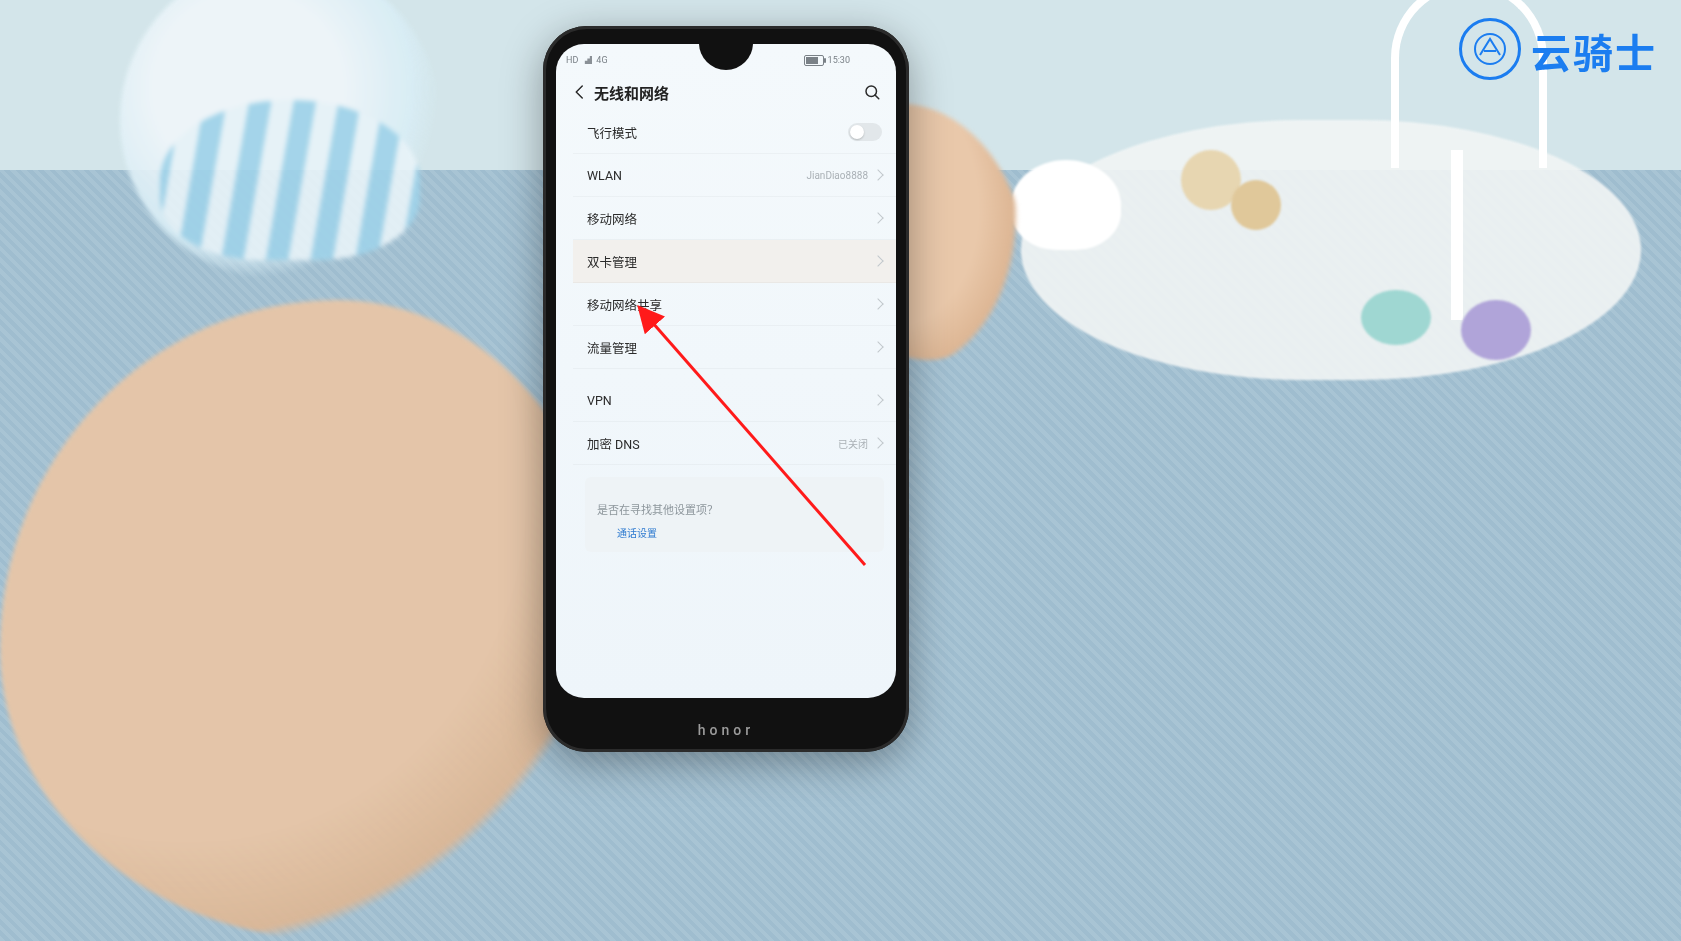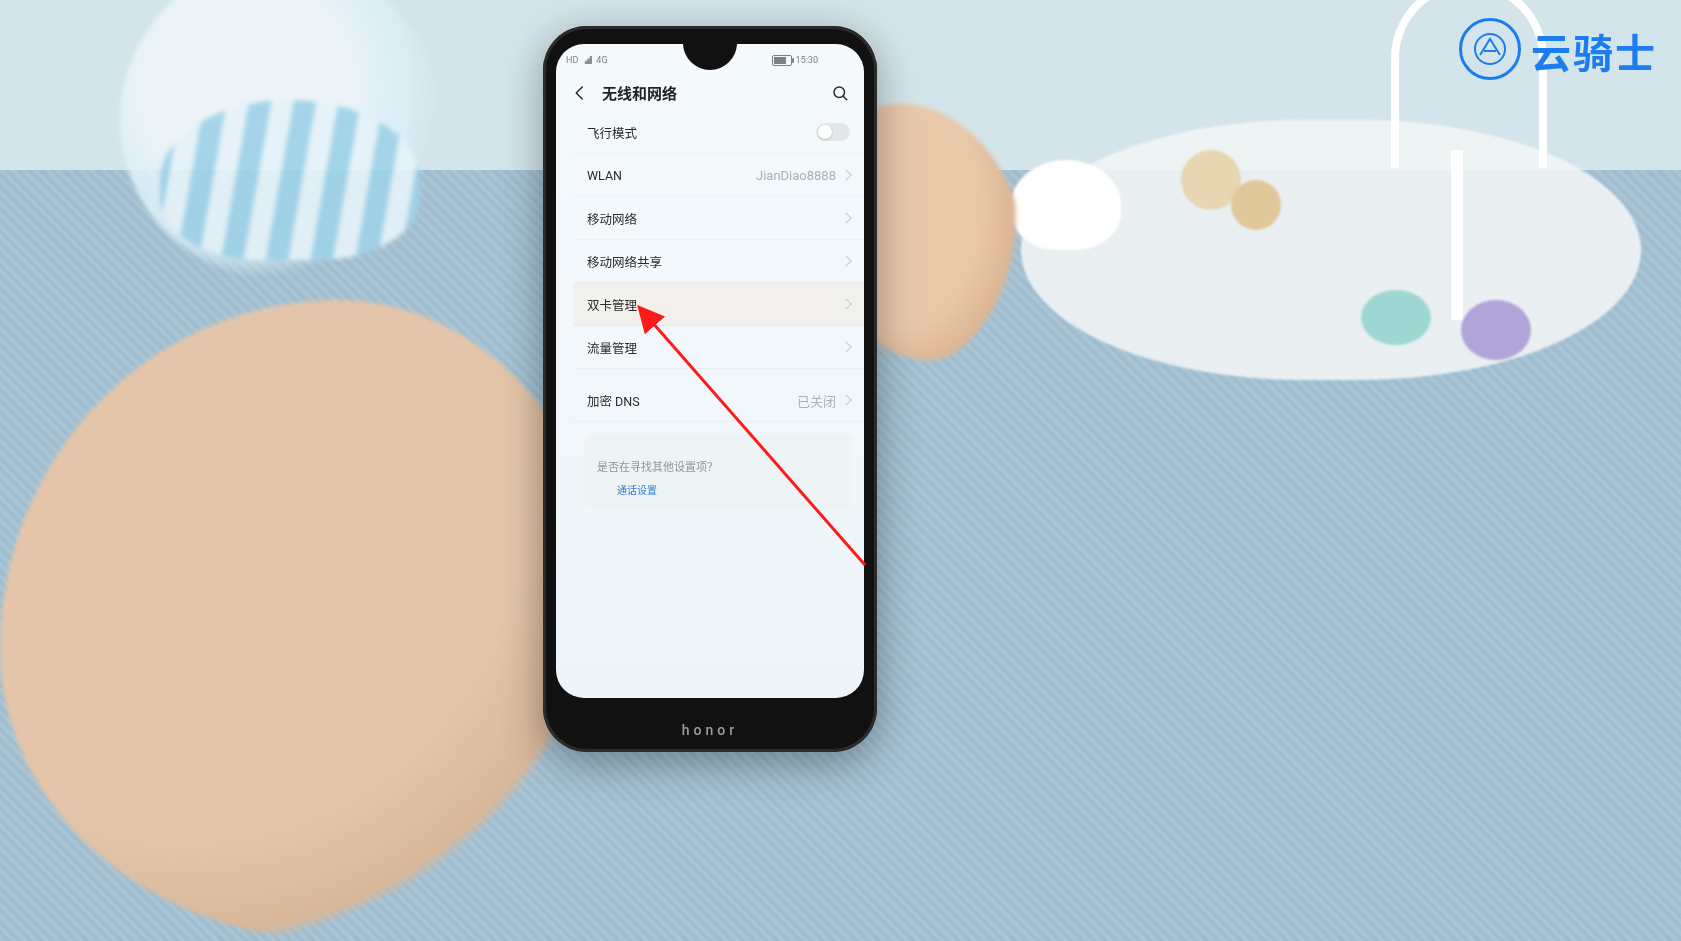--- a/index.html
+++ b/index.html
@@ -39,43 +39,43 @@
   
   .hand{position:absolute;left:0;top:300px;width:620px;height:640px;
     background:radial-gradient(ellipse at 30% 30%, #e8c6a7 0 55%, #dcb796 70%, transparent 72%);
     border-radius:60% 50% 50% 60%/60% 60% 40% 50%;
     filter:blur(2px);opacity:.95;}
   .thumb{position:absolute;left:820px;top:100px;width:200px;height:260px;
     background:radial-gradient(ellipse at 30% 30%, #e9c8aa 0 55%, #ddb694 72%, transparent 74%);
     border-radius:60% 70% 60% 60%;filter:blur(2px);transform:rotate(-15deg);}
 
   
-  .phone{position:absolute;left:543px;top:26px;width:334px;height:726px;background:#111;border-radius:44px;box-shadow:0 10px 40px rgba(0,0,0,.35), inset 0 0 0 3px #2b2b2b;}
+  .phone{position:absolute;left:543px;top:26px;width:366px;height:726px;background:#111;border-radius:44px;box-shadow:0 10px 40px rgba(0,0,0,.35), inset 0 0 0 3px #2b2b2b;}
   .phone .chin{position:absolute;left:0;right:0;bottom:14px;text-align:center;color:#9c9c9c;font-size:14px;letter-spacing:4px;font-weight:500;}
   .screen{position:absolute;left:13px;right:13px;top:18px;bottom:54px;background:linear-gradient(#f4f9fc,#eef5fa);border-radius:28px;overflow:hidden;color:#2b2b2b;}
   .notch{position:absolute;left:50%;top:-2px;width:54px;height:28px;background:#111;border-radius:0 0 28px 28px;transform:translateX(-50%);} 
 
   .statusbar{display:flex;justify-content:space-between;align-items:center;height:24px;padding:4px 46px 0 10px;font-size:9px;color:#7a8187;}
   .statusbar .left, .statusbar .right{display:flex;gap:4px;align-items:center;}
   .sig{display:inline-block;width:10px;height:8px;background:linear-gradient(to top,#8a9096 0 100%);clip-path:polygon(0 100%,25% 100%,25% 60%,50% 60%,50% 30%,75% 30%,75% 0,100% 0,100% 100%);} 
   .battery{position:relative;width:18px;height:9px;border:1px solid #7a8187;border-radius:2px;}
   .battery::after{content:"";position:absolute;right:-3px;top:2px;width:2px;height:5px;background:#7a8187;border-radius:1px;}
   .battery i{position:absolute;left:1px;top:1px;bottom:1px;width:70%;background:#7a8187;}
 
-  .titlebar{display:flex;align-items:center;gap:12px;padding:10px 14px 8px;}
+  .titlebar{display:flex;gap:4px;padding:10px 14px 8px;}
   .titlebar .back{width:20px;height:20px;display:flex;align-items:center;justify-content:center;}
   .titlebar .back svg{width:18px;height:18px;stroke:#2b2b2b;}
   .titlebar h1{flex:1;margin:0;font-size:15px;font-weight:600;color:#222;}
   .titlebar .search{width:20px;height:20px;display:flex;align-items:center;justify-content:center;}
   .titlebar .search svg{width:18px;height:18px;stroke:#2b2b2b;}
 
   .list{padding:0 0 0 17px;}
   .row{display:flex;align-items:center;justify-content:space-between;padding:0 14px;height:42px;border-bottom:1px solid rgba(0,0,0,0.03);}
   .row .label{font-size:12.5px;color:#2b2b2b;}
-  .row .value{font-size:13px;color:#aab1b6;display:flex;align-items:center;gap:6px;}
+  .row .value{font-size:10px;color:#aab1b6;display:flex;align-items:center;gap:6px;}
   .row .chev{width:7px;height:7px;border-top:1.5px solid #c2c8cc;border-right:1.5px solid #c2c8cc;transform:rotate(45deg);} 
   .row.highlight{background:#f2f0ed;}
   .group-gap{height:10px;}
   .toggle{position:relative;width:34px;height:18px;border-radius:10px;background:#e2e7ea;}
   .toggle i{position:absolute;left:2px;top:2px;width:14px;height:14px;border-radius:50%;background:#fff;box-shadow:0 1px 2px rgba(0,0,0,.2);} 
 
   .hint{margin:12px 12px 0;padding:12px;background:#eef3f6;border-radius:6px;}
   .hint .q{font-size:11px;color:#8d969c;margin-bottom:8px;margin-top:12px;}
   .hint .link{font-size:10px;color:#2f7bd0;margin-left:20px;}
 
@@ -167,43 +167,49 @@
           </span>
         </div>
 
         <div class="row">
           <span class="label">移动网络</span>
           <span class="value">
               <span class="chev"></span>
             </span>
         </div>
 
-        <div class="row">
-          <span class="label">移动网络共享</span>
-          <span class="value">
-              <span class="chev"></span>
-            </span>
-        </div>
-
         <div class="row highlight">
           <span class="label">双卡管理</span>
           <span class="value">
               <span class="chev"></span>
             </span>
         </div>
 
         <div class="row">
+          <span class="label">移动网络共享</span>
+          <span class="value">
+              <span class="chev"></span>
+            </span>
+        </div>
+
+        <div class="row">
           <span class="label">流量管理</span>
           <span class="value">
               <span class="chev"></span>
             </span>
         </div>
 
         <div class="group-gap"></div>
 
+        <div class="row">
+          <span class="label">VPN</span>
+          <span class="value">
+              <span class="chev"></span>
+            </span>
+        </div>
 
         <div class="row">
           <span class="label">加密 DNS</span>
           <span class="value">
             <span>已关闭</span>
             <span class="chev"></span>
           </span>
         </div>
 
         <div class="hint">

